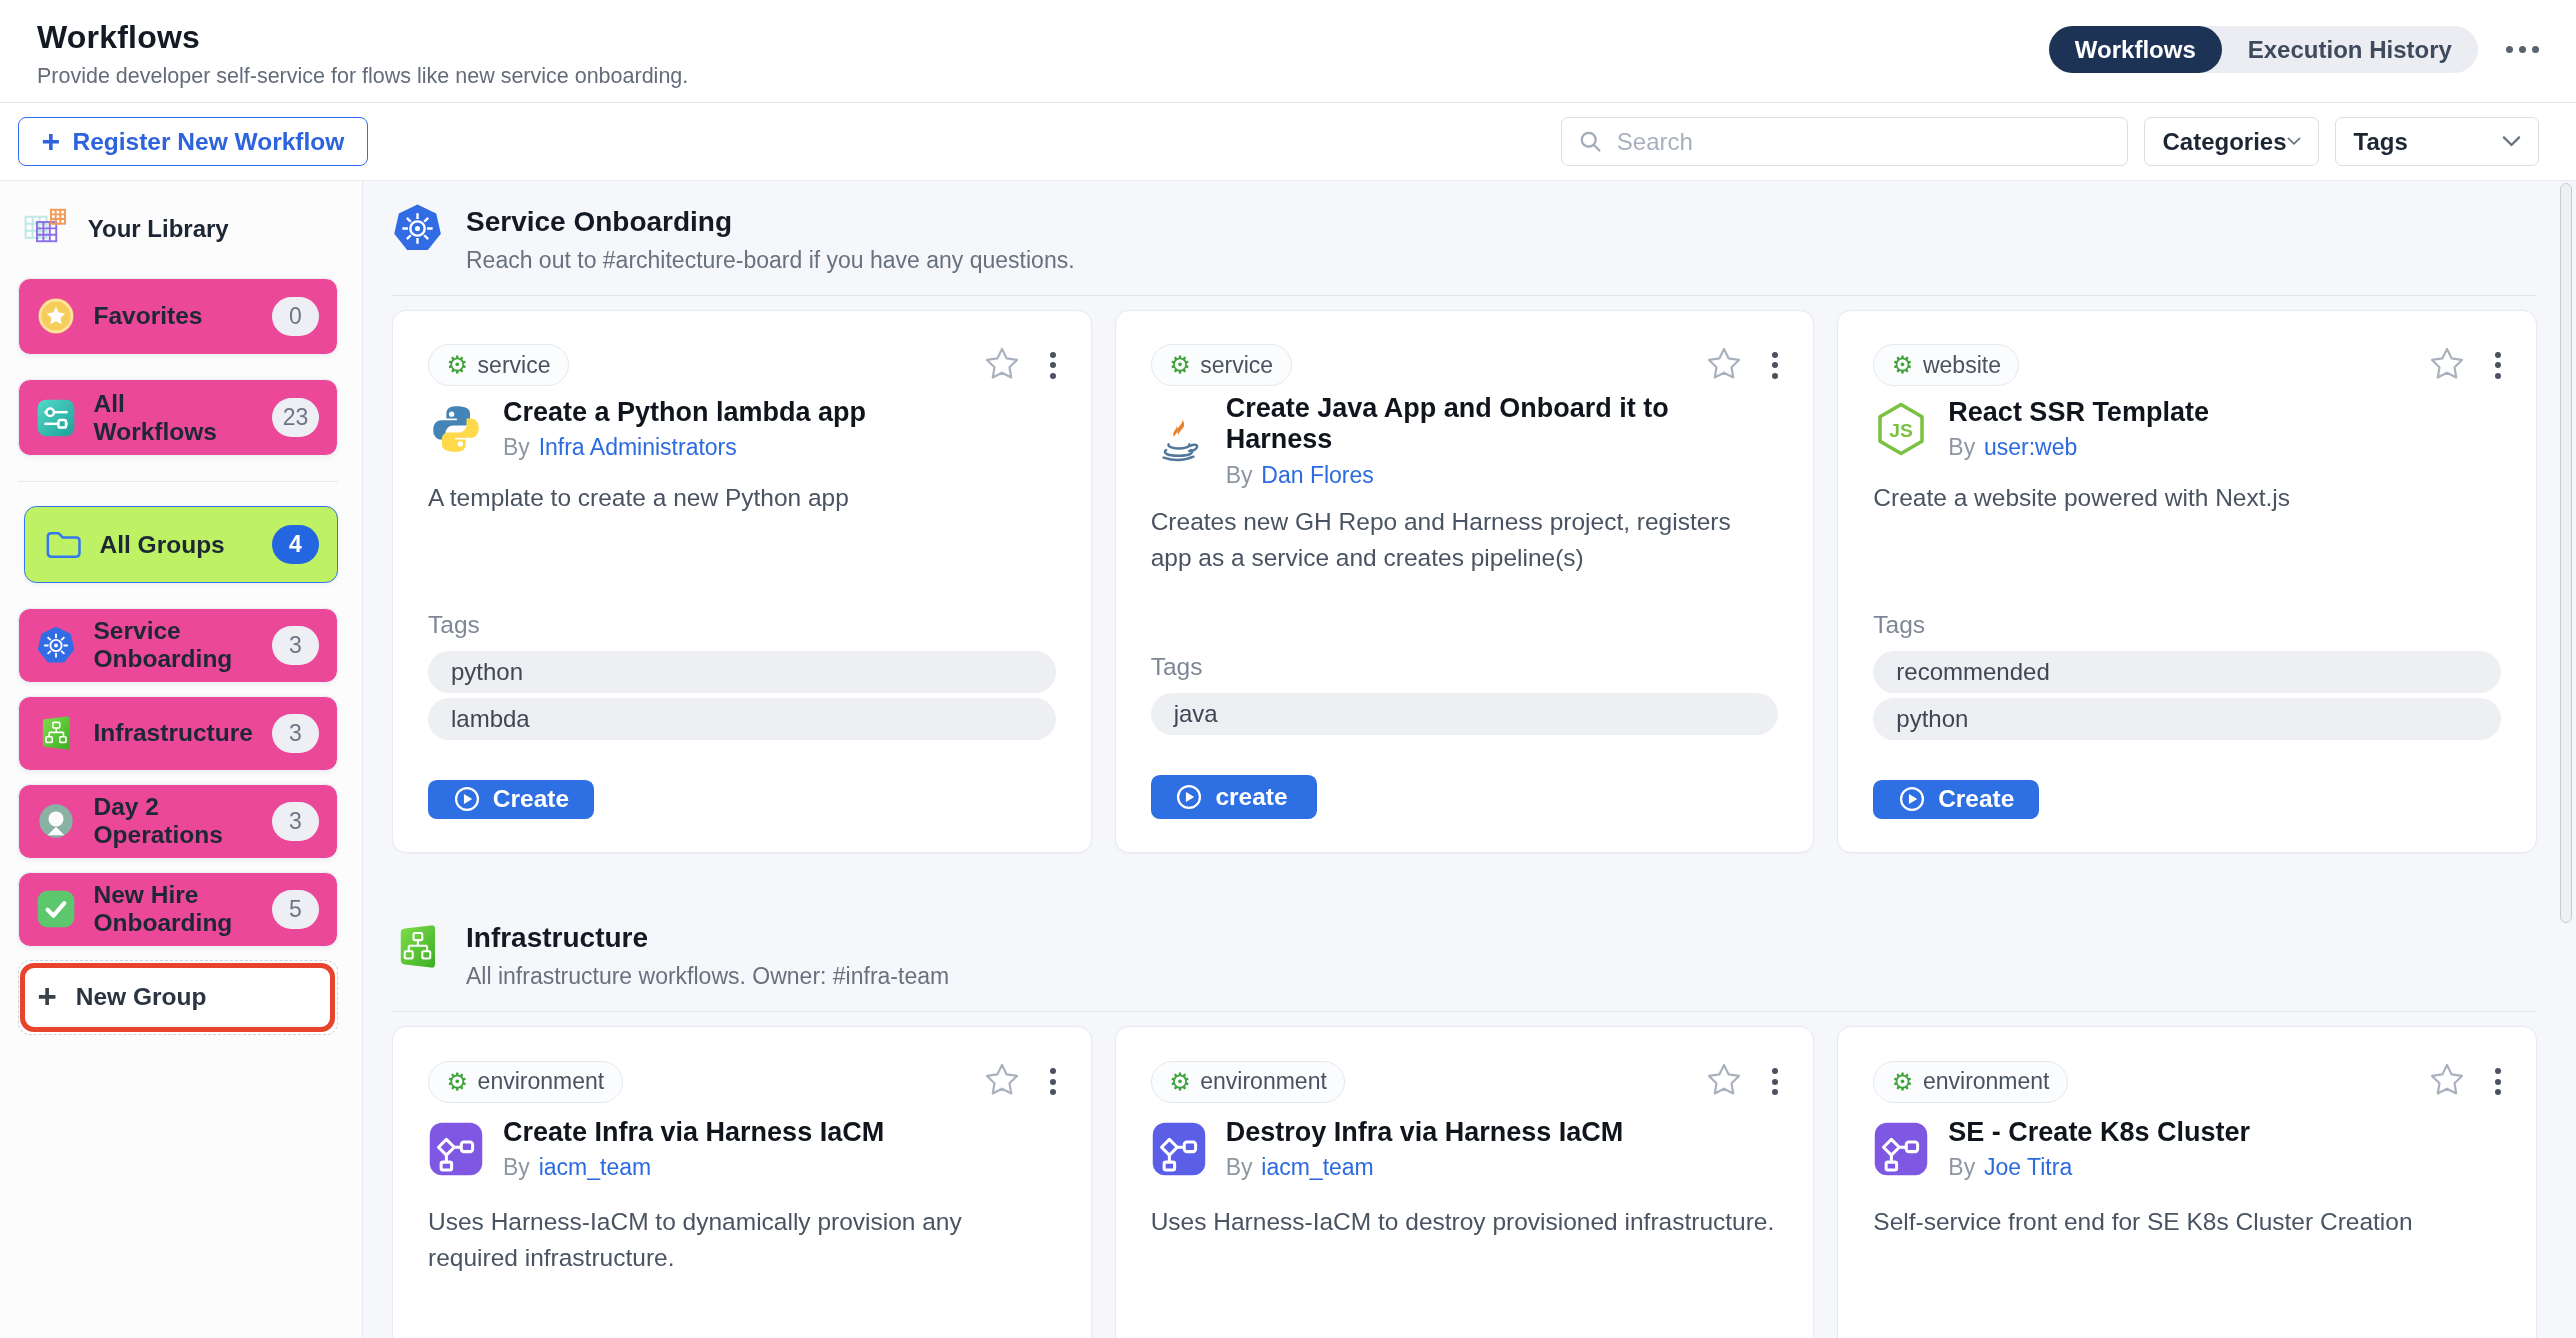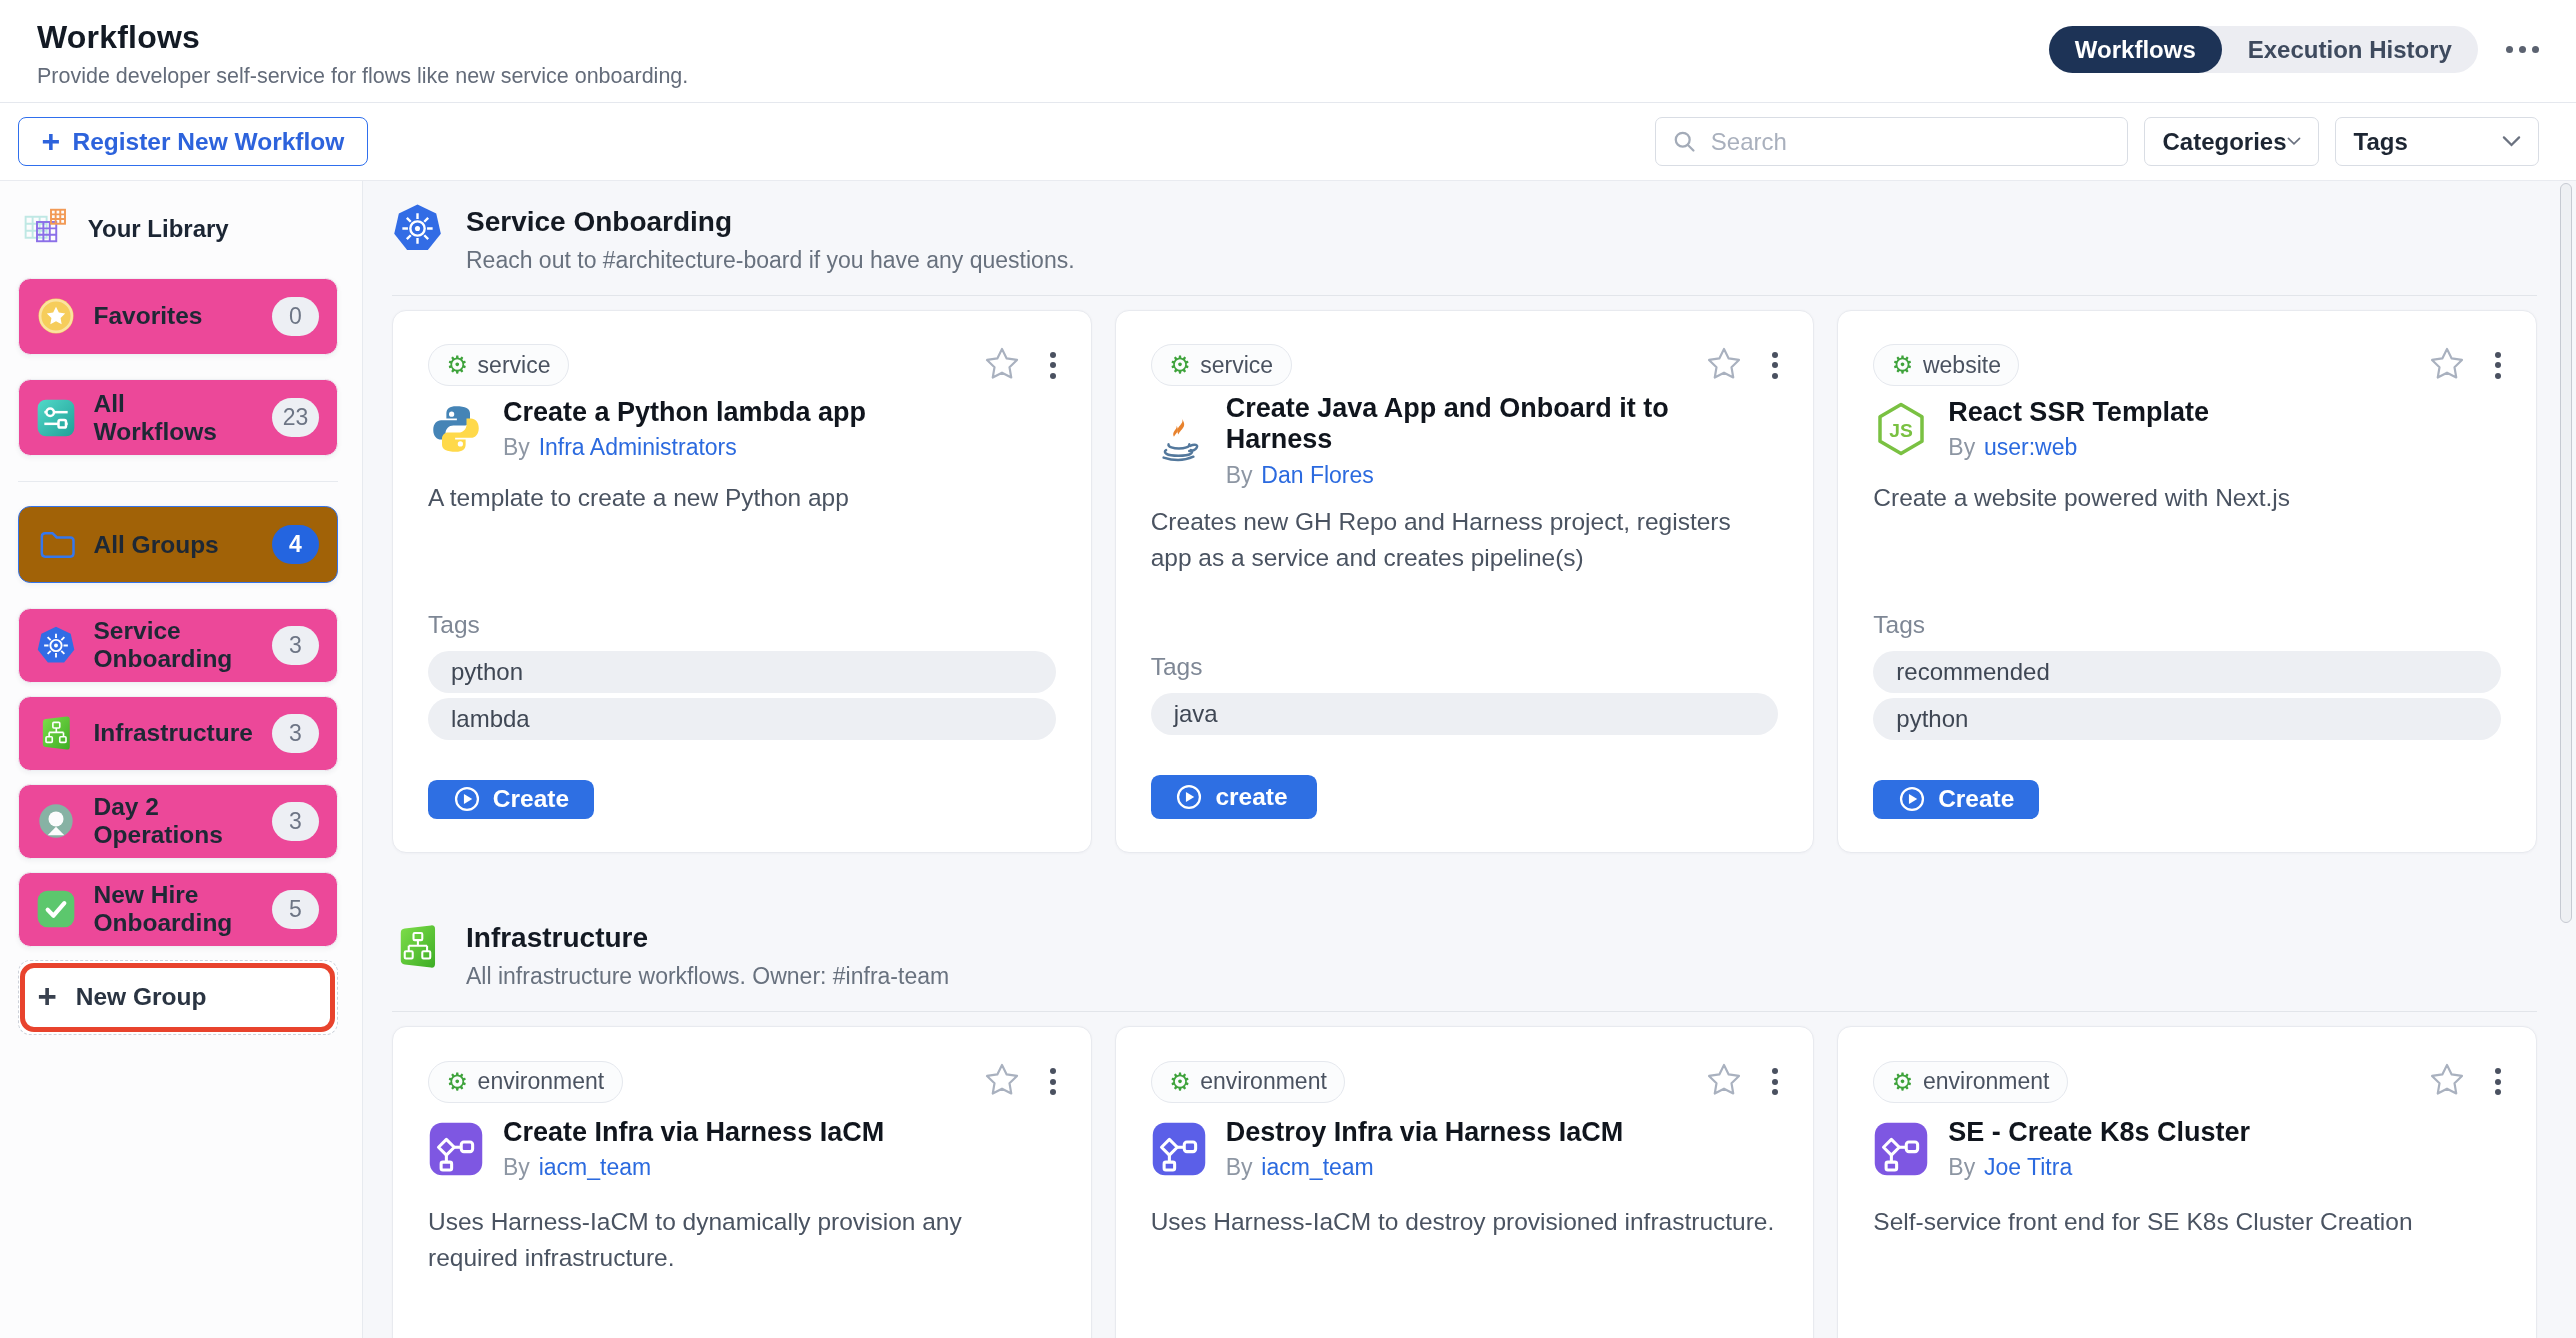--- a/index.html
+++ b/index.html
@@ -20,21 +20,21 @@
   .dots i{width:7px;height:7px;border-radius:50%;background:#5b6270;display:block;}
 
   
   .toolbar{height:78px;box-sizing:border-box;display:flex;align-items:center;justify-content:space-between;
            padding:0 37px 0 17.5px;background:#fff;border-bottom:0.9px solid #e9ebf0;}
   .register{height:49px;border:1.8px solid #2f6fed;color:#2d63dc;background:#fff;border-radius:8px;
             font-family:inherit;font-weight:700;font-size:24.5px;display:flex;align-items:center;gap:12.3px;
             padding:0 23px;cursor:pointer;}
   .register .plus{font-size:32px;font-weight:700;line-height:0;margin-top:-1.8px;}
   .toolbar-right{display:flex;gap:16px;align-items:center;}
-  .search{width:473px;height:49px;border:0.9px solid #d9dde4;border-radius:7px;background:#fff;
+  .search{width:567px;height:49px;border:0.9px solid #d9dde4;border-radius:7px;background:#fff;
           display:flex;align-items:center;gap:12.3px;padding:0 16px;box-sizing:border-box;}
   .search input{border:none;outline:none;font-family:inherit;font-size:24px;flex:1;color:#223041;background:transparent;}
   .search input::placeholder{color:#a9b0bd;}
   .dd{height:49px;border:0.9px solid #d9dde4;background:#fff;border-radius:7px;display:flex;align-items:center;
       justify-content:space-between;padding:0 17.5px;font-family:inherit;font-size:24px;color:#1d2633;
       box-sizing:border-box;cursor:pointer;font-weight:bold;}
   .dd.cats{width:175px;} .dd.tags{width:204px;}
 
   
   .bodyrow{display:flex;height:1158px;}
@@ -42,21 +42,21 @@
            padding:23px 24.5px 0 17.5px;flex:none;}
   .lib-head{display:flex;align-items:center;gap:16px;margin:1.8px 0 26px 5.3px;}
   .lib-label{font-size:24px;font-weight:600;color:#1b2533;}
   .side-card{background:#ec4899;border:0.9px solid #eef0f4;box-shadow:0 1.8px 5.3px rgba(25,35,60,.05);
              border-radius:12.3px;height:77px;display:flex;align-items:center;gap:17.5px;padding:0 17.5px;
              box-sizing:border-box;margin-bottom:24.5px;cursor:pointer;}
   .side-card .lbl{font-size:24.5px;font-weight:600;color:#1e2835;flex:1;}
   .badge{min-width:47px;height:39px;padding:0 10.5px;border-radius:875px;background:#edeff4;color:#6d7585;
          font-size:23px;display:flex;align-items:center;justify-content:center;box-sizing:border-box;}
   .side-div{border:none;border-top:0.9px solid #e7eaef;margin:0 0 24.5px 0;}
-  .side-card.selected{background:#a16207;border:1.8px solid #3474ec;}
+  .side-card.selected{background:#bef264;border:1.8px solid #3474ec;margin-left:6px;}
   .side-card.selected .badge{background:#2465e0;color:#fff;font-weight:700;}
   .group-list .side-card{height:75px;margin-bottom:13px;}
   .new-group{position:relative;height:75px;border:1.8px dashed #cdd2da;border-radius:12.3px;background:#fff;
              display:flex;align-items:center;gap:19px;padding:0 19px;box-sizing:border-box;cursor:pointer;}
   .new-group::after{content:"";position:absolute;inset:1.8px;border:5.3px solid #e8432d;border-radius:14px;pointer-events:none;}
   .plus-lg{font-size:33px;color:#39414f;font-weight:600;line-height:0;}
   .new-group .lbl{font-size:24.5px;font-weight:600;color:#2a3442;}
 
   
   .main{flex:1;background:#f6f7fa;padding:23px 39px 0 29px;box-sizing:border-box;position:relative;overflow:hidden;}

